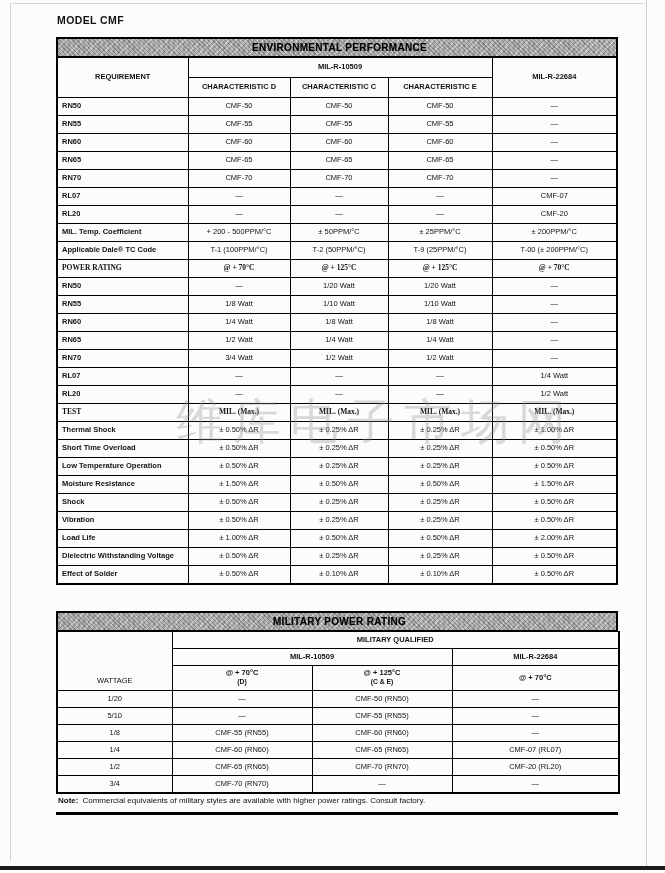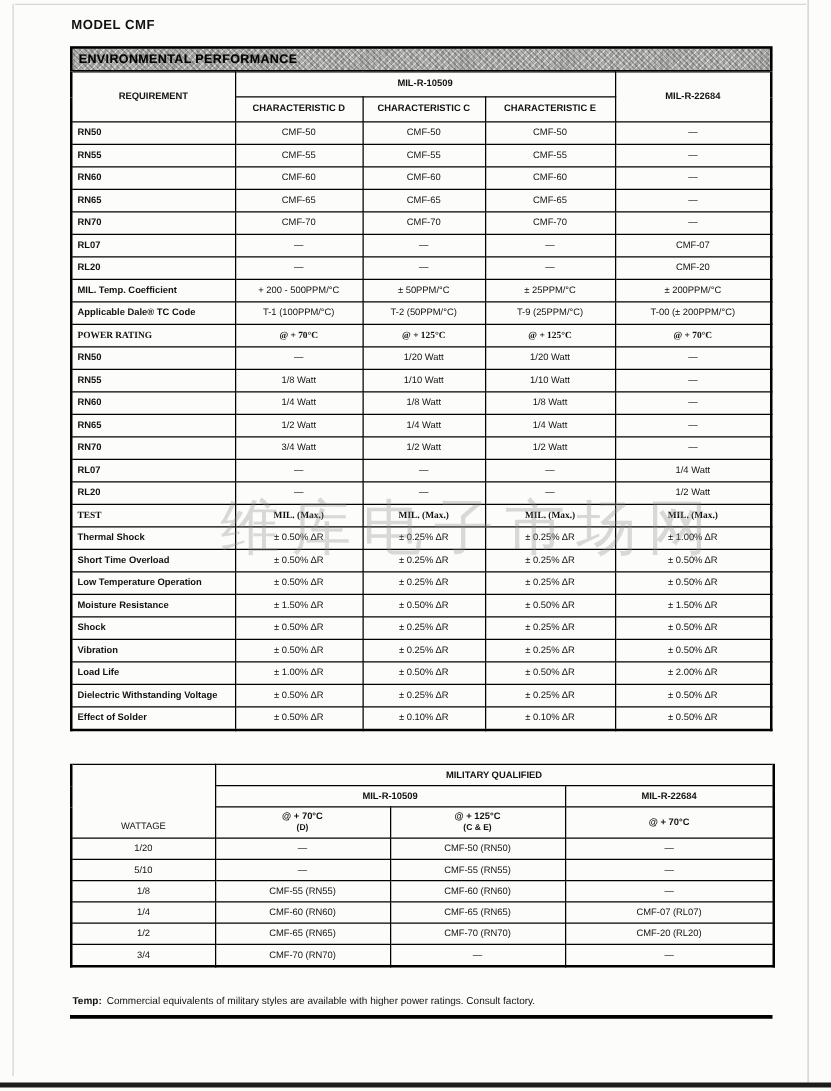--- a/index.html
+++ b/index.html
@@ -21,21 +21,21 @@
   .mil-wrap { top:611px; }
 
   .section-bar {
     box-sizing:border-box; width:562px; height:20px;
     border:2px solid #000; border-bottom:1px solid #000;
     background-color:#b2b2b0;
     background-image:
       repeating-linear-gradient(45deg,  rgba(50,50,50,.30) 0 1px, transparent 1px 3px),
       repeating-linear-gradient(-45deg, rgba(255,255,255,.45) 0 1px, transparent 1px 4px),
       repeating-linear-gradient(90deg,  rgba(70,70,70,.18) 0 2px, transparent 2px 5px);
-    display:flex; align-items:center;
+    display:flex; align-items:center;justify-content:center;
   }
   .section-bar span {
     padding-left:5px; font-size:10px; font-weight:bold; letter-spacing:.3px; color:#000;
     text-shadow:0 0 1px rgba(0,0,0,.35);
   }
 
   table.sheet {
     width:562px; box-sizing:border-box; border-collapse:collapse; table-layout:fixed;
     border:2px solid #000; border-top:none;
     background:#fcfcfa;
@@ -293,20 +293,23 @@
             <td>± 0.10% ΔR</td>
             <td>± 0.50% ΔR</td>
           </tr>
         </tbody>
     </table>
   </div>
 
   <div class="watermark">维库电子市场网</div>
 
   <div class="tbl-wrap mil-wrap">
+    <div class="section-bar">
+      <span>MILITARY POWER RATING</span>
+    </div>
     <table class="sheet mil">
       <colgroup>
         <col style="width:115px">
           <col style="width:140px">
           <col style="width:140px">
           <col style="width:167px">
       </colgroup>
       <thead>
         <tr>
           <td rowspan="3" class="wattage-head">WATTAGE</td>
@@ -363,16 +366,16 @@
             <td class="label-cell">3/4</td>
             <td>CMF-70 (RN70)</td>
             <td>—</td>
             <td>—</td>
           </tr>
         </tbody>
     </table>
   </div>
 
   <div class="note-line">
-    <span class="note-label">Temp:</span><span>Commercial equivalents of military styles are available with higher power ratings.  Consult factory.</span>
+    <span class="note-label">Note:</span><span>Commercial equivalents of military styles are available with higher power ratings.  Consult factory.</span>
   </div>
   <div class="thick-rule"></div>
 </div>
 
 </body></html>

